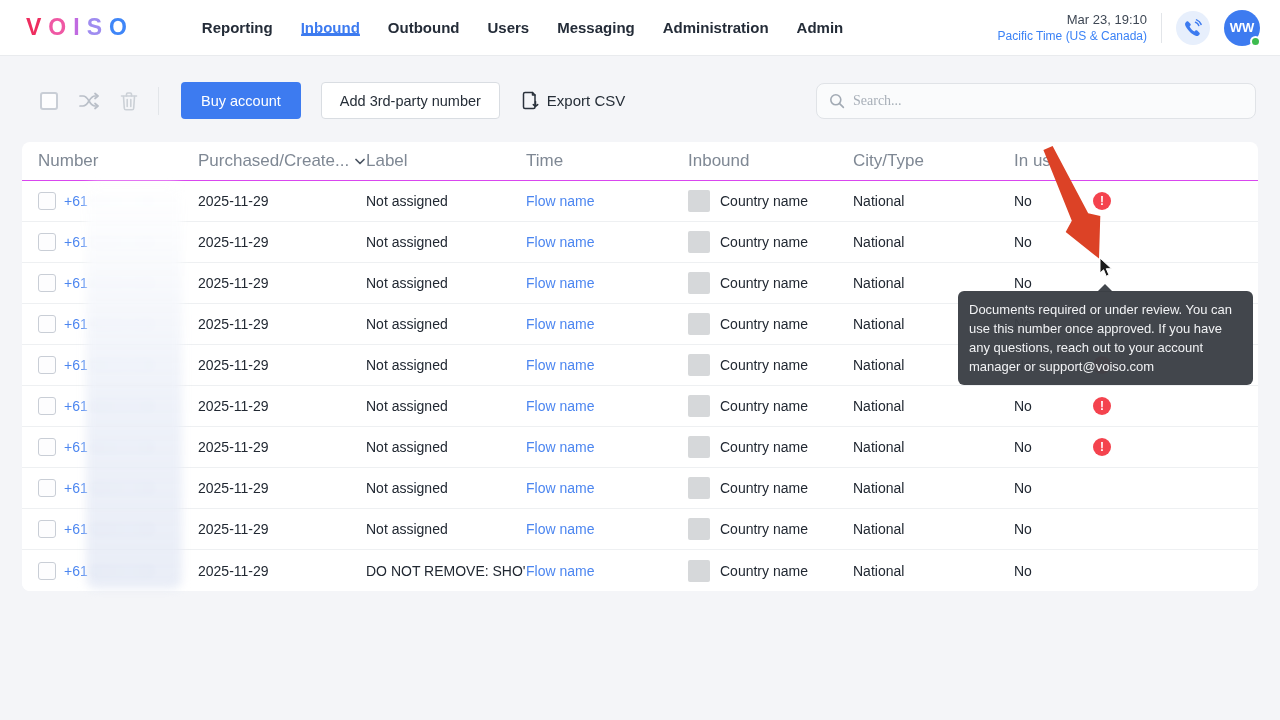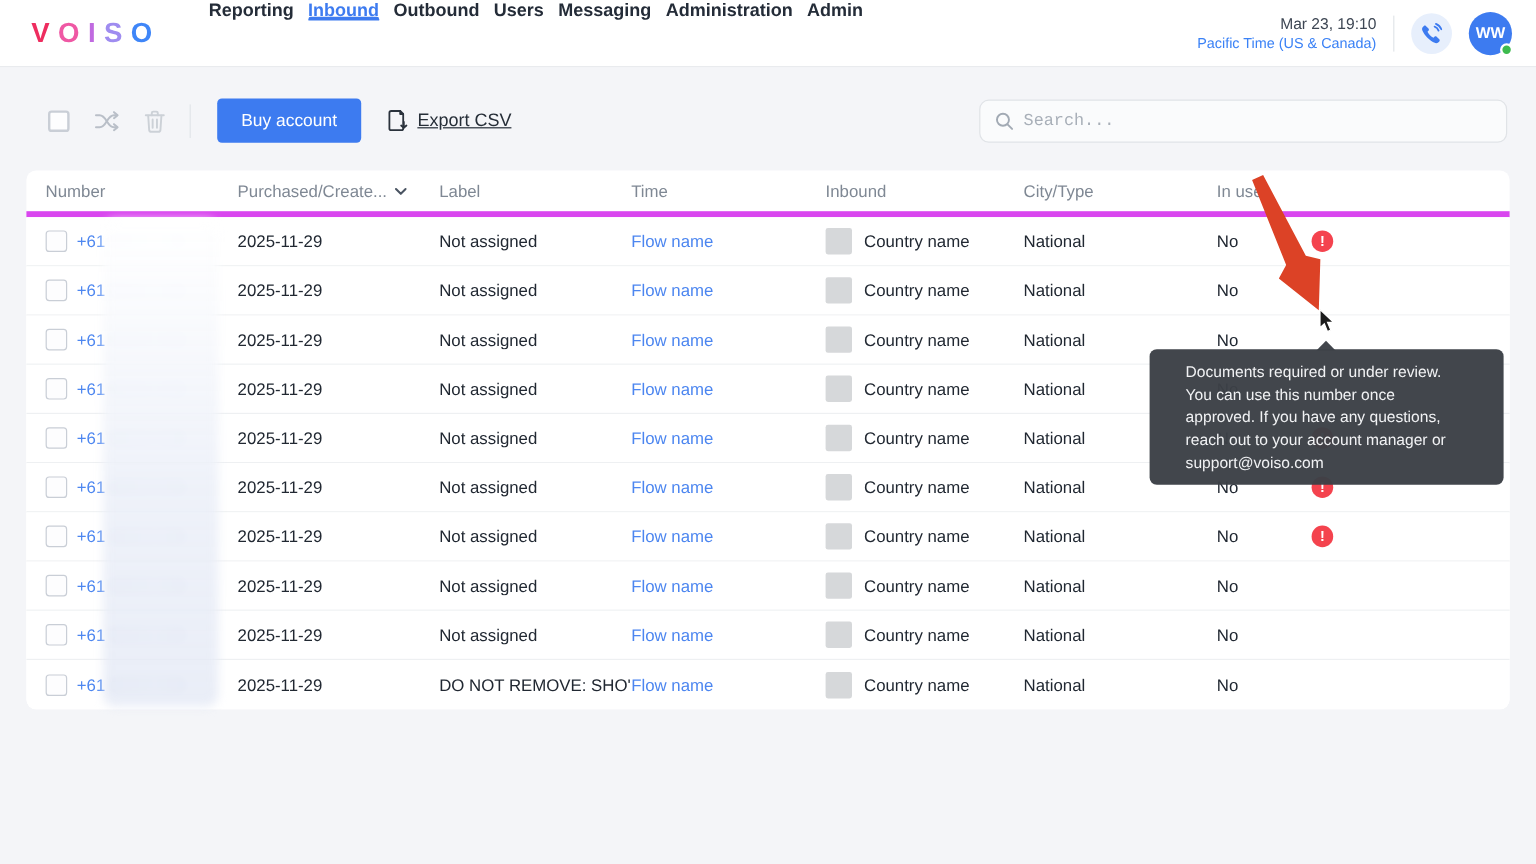--- a/index.html
+++ b/index.html
@@ -4,21 +4,21 @@
 <style>
   * { margin:0; padding:0; box-sizing:border-box; }
   html,body { font-family:"Liberation Sans", sans-serif; }
   .screen { position:relative; width:1280px; height:720px; background:#f4f5f8; overflow:hidden; }
 
   
   .topbar { position:relative; height:56px; background:#ffffff; border-bottom:1px solid #e9ebee;
             display:flex; align-items:center; padding:0 20px; }
   .logo { display:flex; align-items:center; margin-left:6px; margin-right:40px; cursor:pointer; }
   .logo span { font-size:23px; font-weight:700; letter-spacing:7px; }
-  .nav { display:flex; align-items:flex-start; height:100%; gap:12px; }
+  .nav { display:flex; align-items:center; height:100%; gap:28px;margin-left:28px; }
   .nav-item { position:relative; display:flex; align-items:center; font-size:15px; font-weight:600;
               color:#242c38; cursor:pointer; white-space:nowrap; }
   .nav-item.active { color:#3d7bf0; }
   .nav-item.active .underline { position:absolute; left:0; right:0; bottom:0; height:3px;
               background:#3d7bf0; border-radius:2px 2px 0 0; }
   .top-right { margin-left:auto; display:flex; align-items:center; gap:14px; }
   .clock { text-align:right; line-height:1.35; }
   .clock .dt { font-size:13px; color:#3e4754; }
   .clock .tz { font-size:12px; color:#3b82f6; }
   .vdiv { width:1px; height:30px; background:#e2e5e9; }
@@ -36,32 +36,32 @@
   .toolbar { display:flex; align-items:center; margin:26px 24px 0 24px; height:37px; }
   .cb { width:18px; height:18px; border:2px solid #c9ced6; border-radius:3px; background:#fdfdfe; cursor:pointer; }
   .toolbar .cb { margin-left:16px; }
   .tb-icon { margin-left:20px; display:flex; align-items:center; cursor:pointer; }
   .toolbar .vdiv { margin-left:20px; height:28px; }
   .btn-primary { margin-left:22px; height:37px; padding:0 20px; background:#3d7bf0; color:#fff;
                  border:none; border-radius:4px; font-size:14.5px; font-family:inherit; cursor:pointer; }
   .btn-secondary { margin-left:20px; height:37px; padding:0 18px; background:#fff; color:#262e38;
                  border:1px solid #d9dde2; border-radius:4px; font-size:14.5px; font-family:inherit; cursor:pointer; }
   .export { margin-left:22px; display:flex; align-items:center; gap:8px; font-size:15px;
-            color:#262e38; cursor:pointer; background:none; border:none; font-family:inherit;text-decoration:underline; }
+            color:#262e38; cursor:pointer; background:none; border:none; font-family:inherit; }
   .search-box { margin-left:auto; width:440px; height:36px; background:#fafbfc; border:1px solid #e0e3e7;
                 border-radius:8px; display:flex; align-items:center; padding:0 12px; gap:8px; }
   .search-box input { flex:1; border:none; outline:none; background:transparent; font-size:14px;
-                color:#b91c1c; font-family:Liberation Mono, monospace; }
+                color:#b91c1c; font-family:Liberation Serif, serif; }
   .search-box input::placeholder { color:#a8afb8; }
 
   
   .table-card { position:relative; margin:23px 22px 0 22px; background:#fff; border-radius:8px; }
   .trow { display:grid; grid-template-columns:26px 134px 168px 160px 162px 165px 161px 78px 1fr;
           align-items:center; padding-left:16px; }
-  .thead { height:39px; border-bottom:5px solid #d946ef; color:#7f8894; font-size:14px; }
+  .thead { height:39px; border-bottom:1px solid #d946ef; color:#7f8894; font-size:17px; }
   .thead .hcell { display:flex; align-items:center; gap:6px; }
   .thead .span2 { grid-column:1 / 3; }
   .tbody-row { height:41px; border-bottom:1px solid #eef0f2; font-size:14px; color:#212832; background:#fff; }
   .tbody-row:last-child { border-bottom:none; border-radius:0 0 8px 8px; }
   .num-cell { display:flex; align-items:center; gap:2px; }
   .link { color:#4c86f0; cursor:pointer; }
   .redact { display:inline-block; width:66px; height:16px; border-radius:8px;
             background:linear-gradient(90deg,#eef1f7,#f6f8fb 60%,#eef1f7); filter:blur(2px); }
   .country-cell { display:flex; align-items:center; gap:10px; }
   .flag-ph { width:22px; height:22px; background:#d6d8da; border-radius:2px; }
@@ -70,21 +70,21 @@
                font-weight:700; cursor:pointer; }
   .status-cell { display:flex; align-items:center; margin-left:1px; }
 
   
   .blur-band { position:absolute; left:64px; top:41px; width:96px; height:406px;
                background:linear-gradient(180deg, rgba(255,255,255,.92), rgba(235,239,248,.85) 55%, rgba(228,233,245,.8));
                filter:blur(4px); border-radius:10px; pointer-events:none; }
 
   
   .tooltip { position:absolute; left:958px; top:291px; width:295px; background:rgba(60,64,70,.97);
-             color:#f1f2f4; font-size:13px; line-height:19px; padding:9px 30px; border-radius:6px;
+             color:#f1f2f4; font-size:13px; line-height:19px; padding:9px 11px; border-radius:6px;
              z-index:30; }
   .tooltip .caret { position:absolute; top:-7px; left:139px; width:0; height:0;
              border-left:8px solid transparent; border-right:8px solid transparent;
              border-bottom:8px solid rgba(60,64,70,.97); }
   .annot-arrow { position:absolute; left:1028px; top:140px; z-index:40; pointer-events:none; }
   .cursor { position:absolute; left:1099px; top:257px; z-index:50; pointer-events:none; }
 </style>
 </head>
 <body>
 
@@ -158,20 +158,21 @@
     <div class="tb-icon">
       <svg width="18" height="20" viewBox="0 0 18 20" fill="none" stroke="#ccd1d7" stroke-width="1.6" stroke-linecap="round">
         <path d="M3.5 5.5 L4.3 17.2 C4.35 18.2 5.1 18.8 6 18.8 H12 C12.9 18.8 13.65 18.2 13.7 17.2 L14.5 5.5"></path>
         <path d="M1.5 5 H16.5"></path>
         <path d="M6.5 5 V3.2 C6.5 2.5 7 2 7.7 2 H10.3 C11 2 11.5 2.5 11.5 3.2 V5"></path>
         <path d="M7.2 8.5 V15.5 M10.8 8.5 V15.5"></path>
       </svg>
     </div>
     <div class="vdiv"></div>
     <button class="btn-primary">Buy account</button>
+    <button class="btn-secondary">Add 3rd-party number</button>
     <button class="export">
       <span style="display:flex">
         <svg width="17" height="19" viewBox="0 0 17 19" fill="none" stroke="#2a323c" stroke-width="1.5" stroke-linecap="round" stroke-linejoin="round">
           <path d="M10.5 1.5 H3 C2.2 1.5 1.5 2.2 1.5 3 V16 C1.5 16.8 2.2 17.5 3 17.5 H11.5 C12.3 17.5 13 16.8 13 16 V4 Z"></path>
           <path d="M10.5 1.5 V4 H13"></path>
           <path d="M15 10.5 V15.5 M15 15.5 L12.8 13.6 M15 15.5 L17.2 13.6" transform="translate(-1.5,0)"></path>
         </svg>
       </span>
       <span>Export CSV</span>
     </button>

